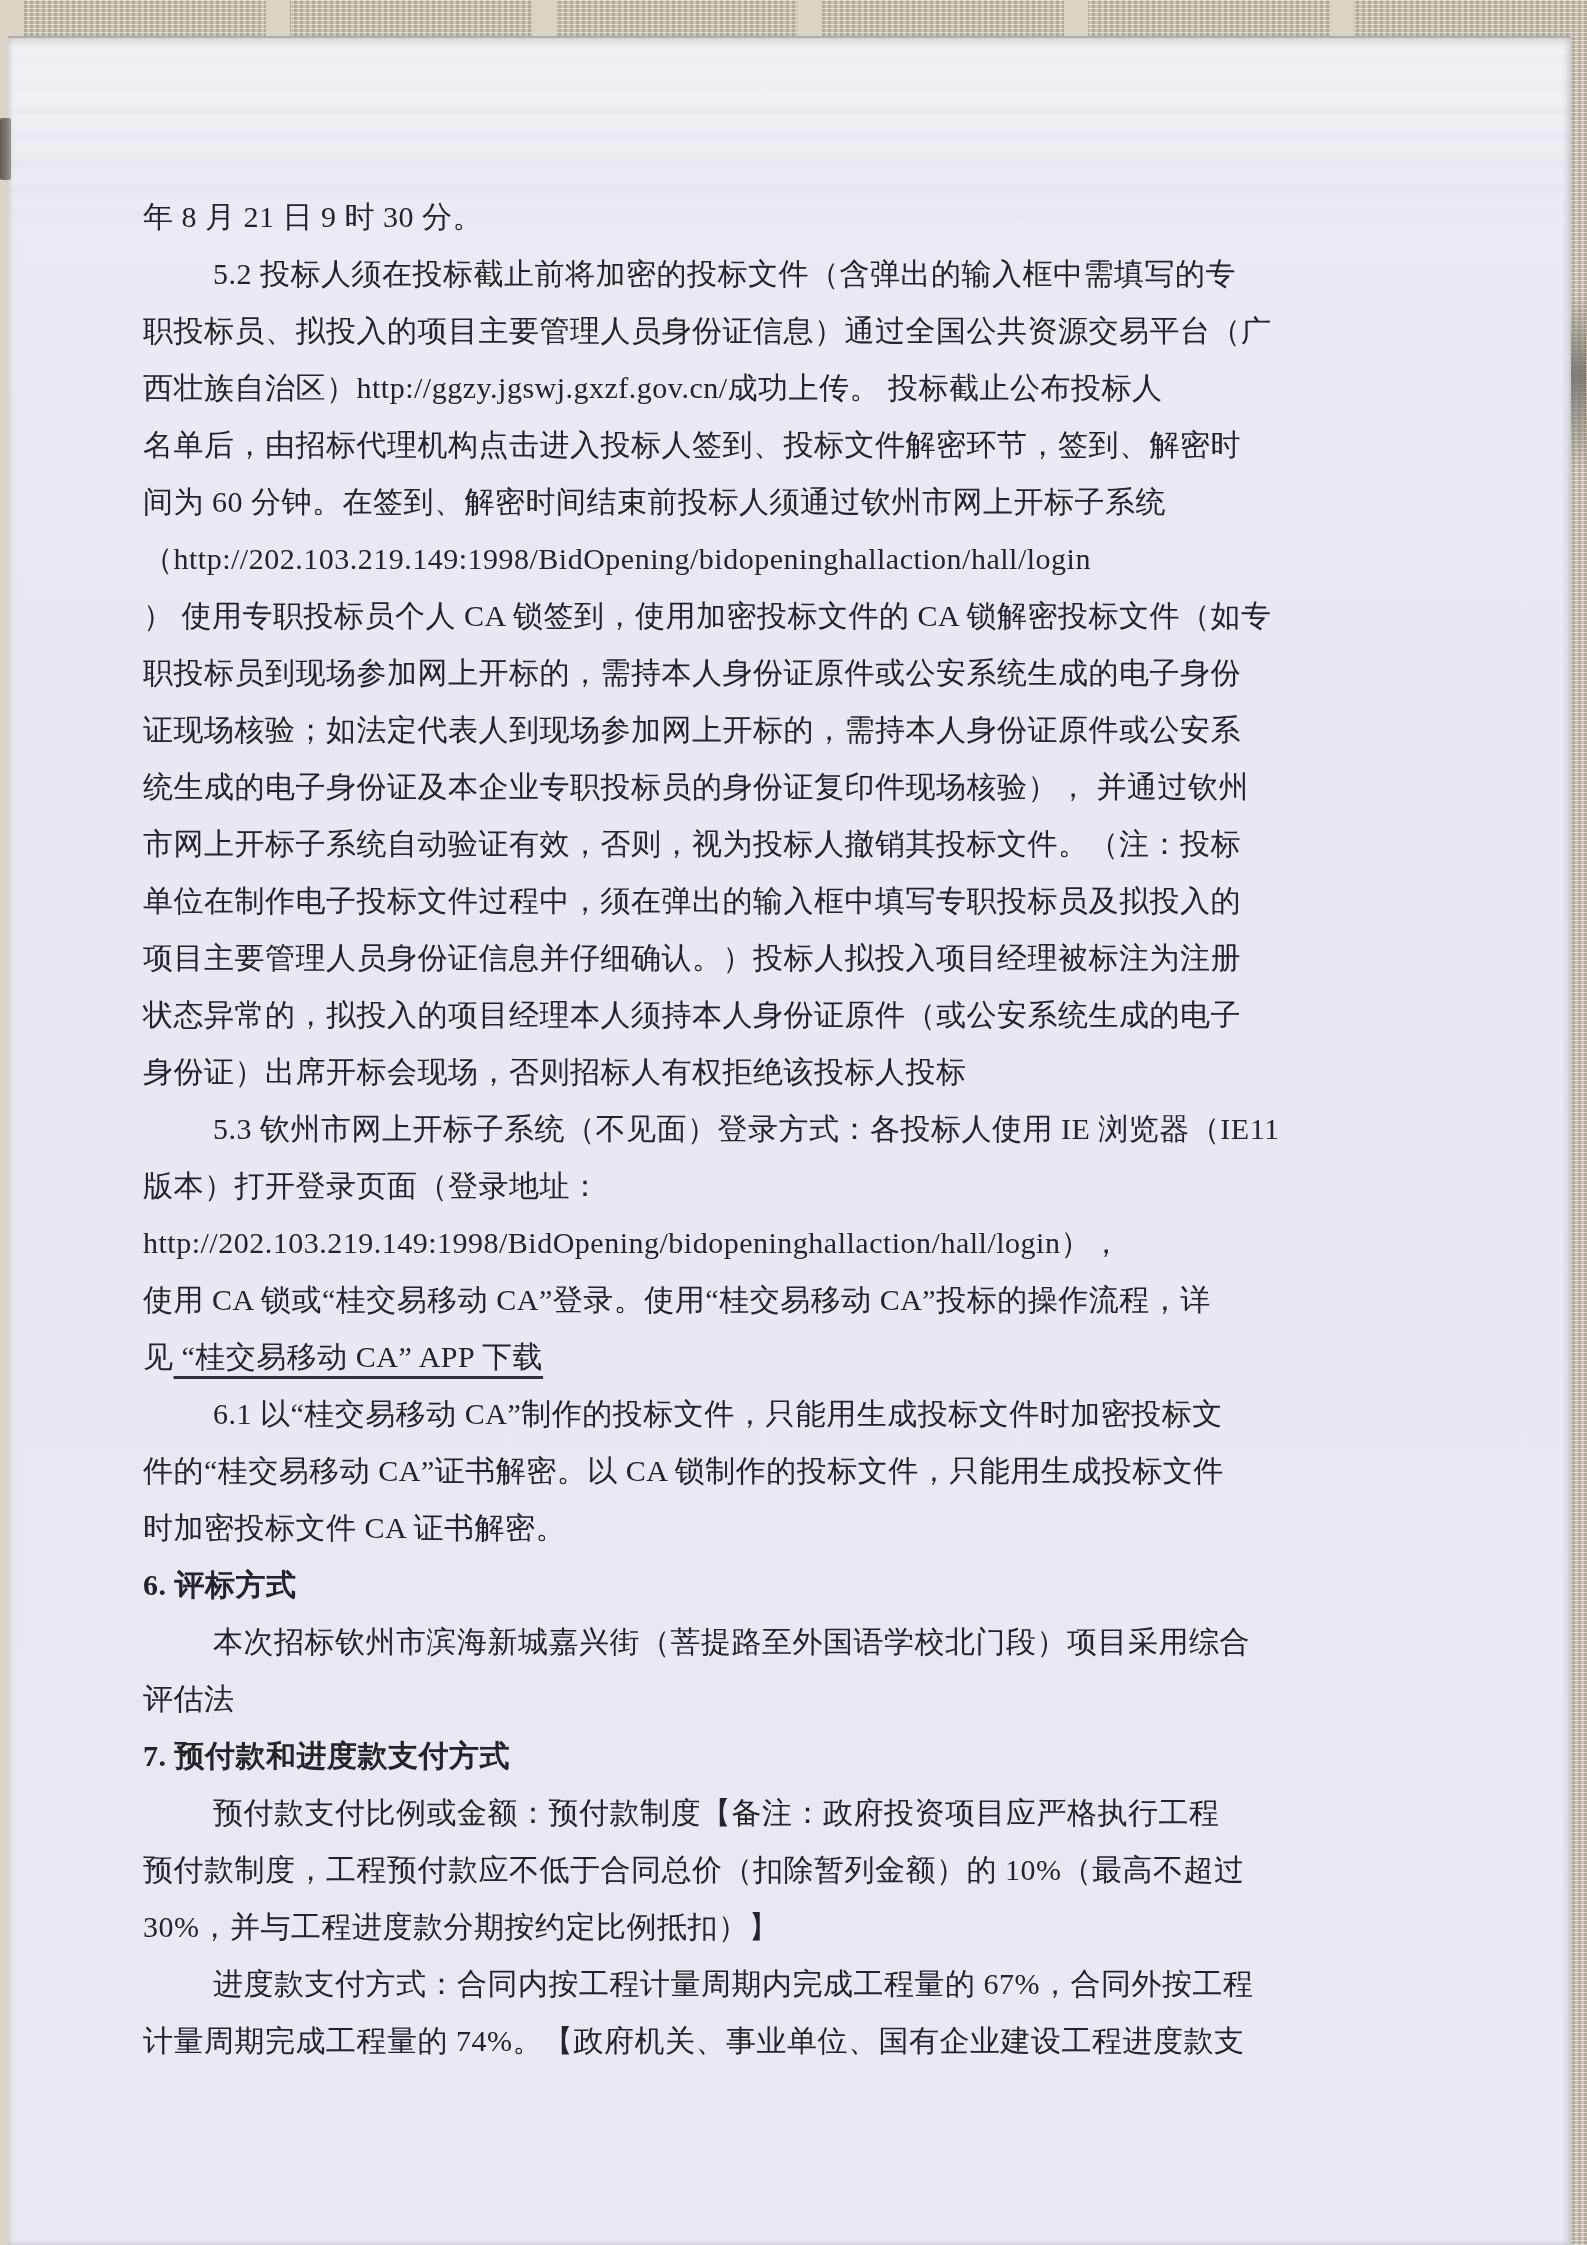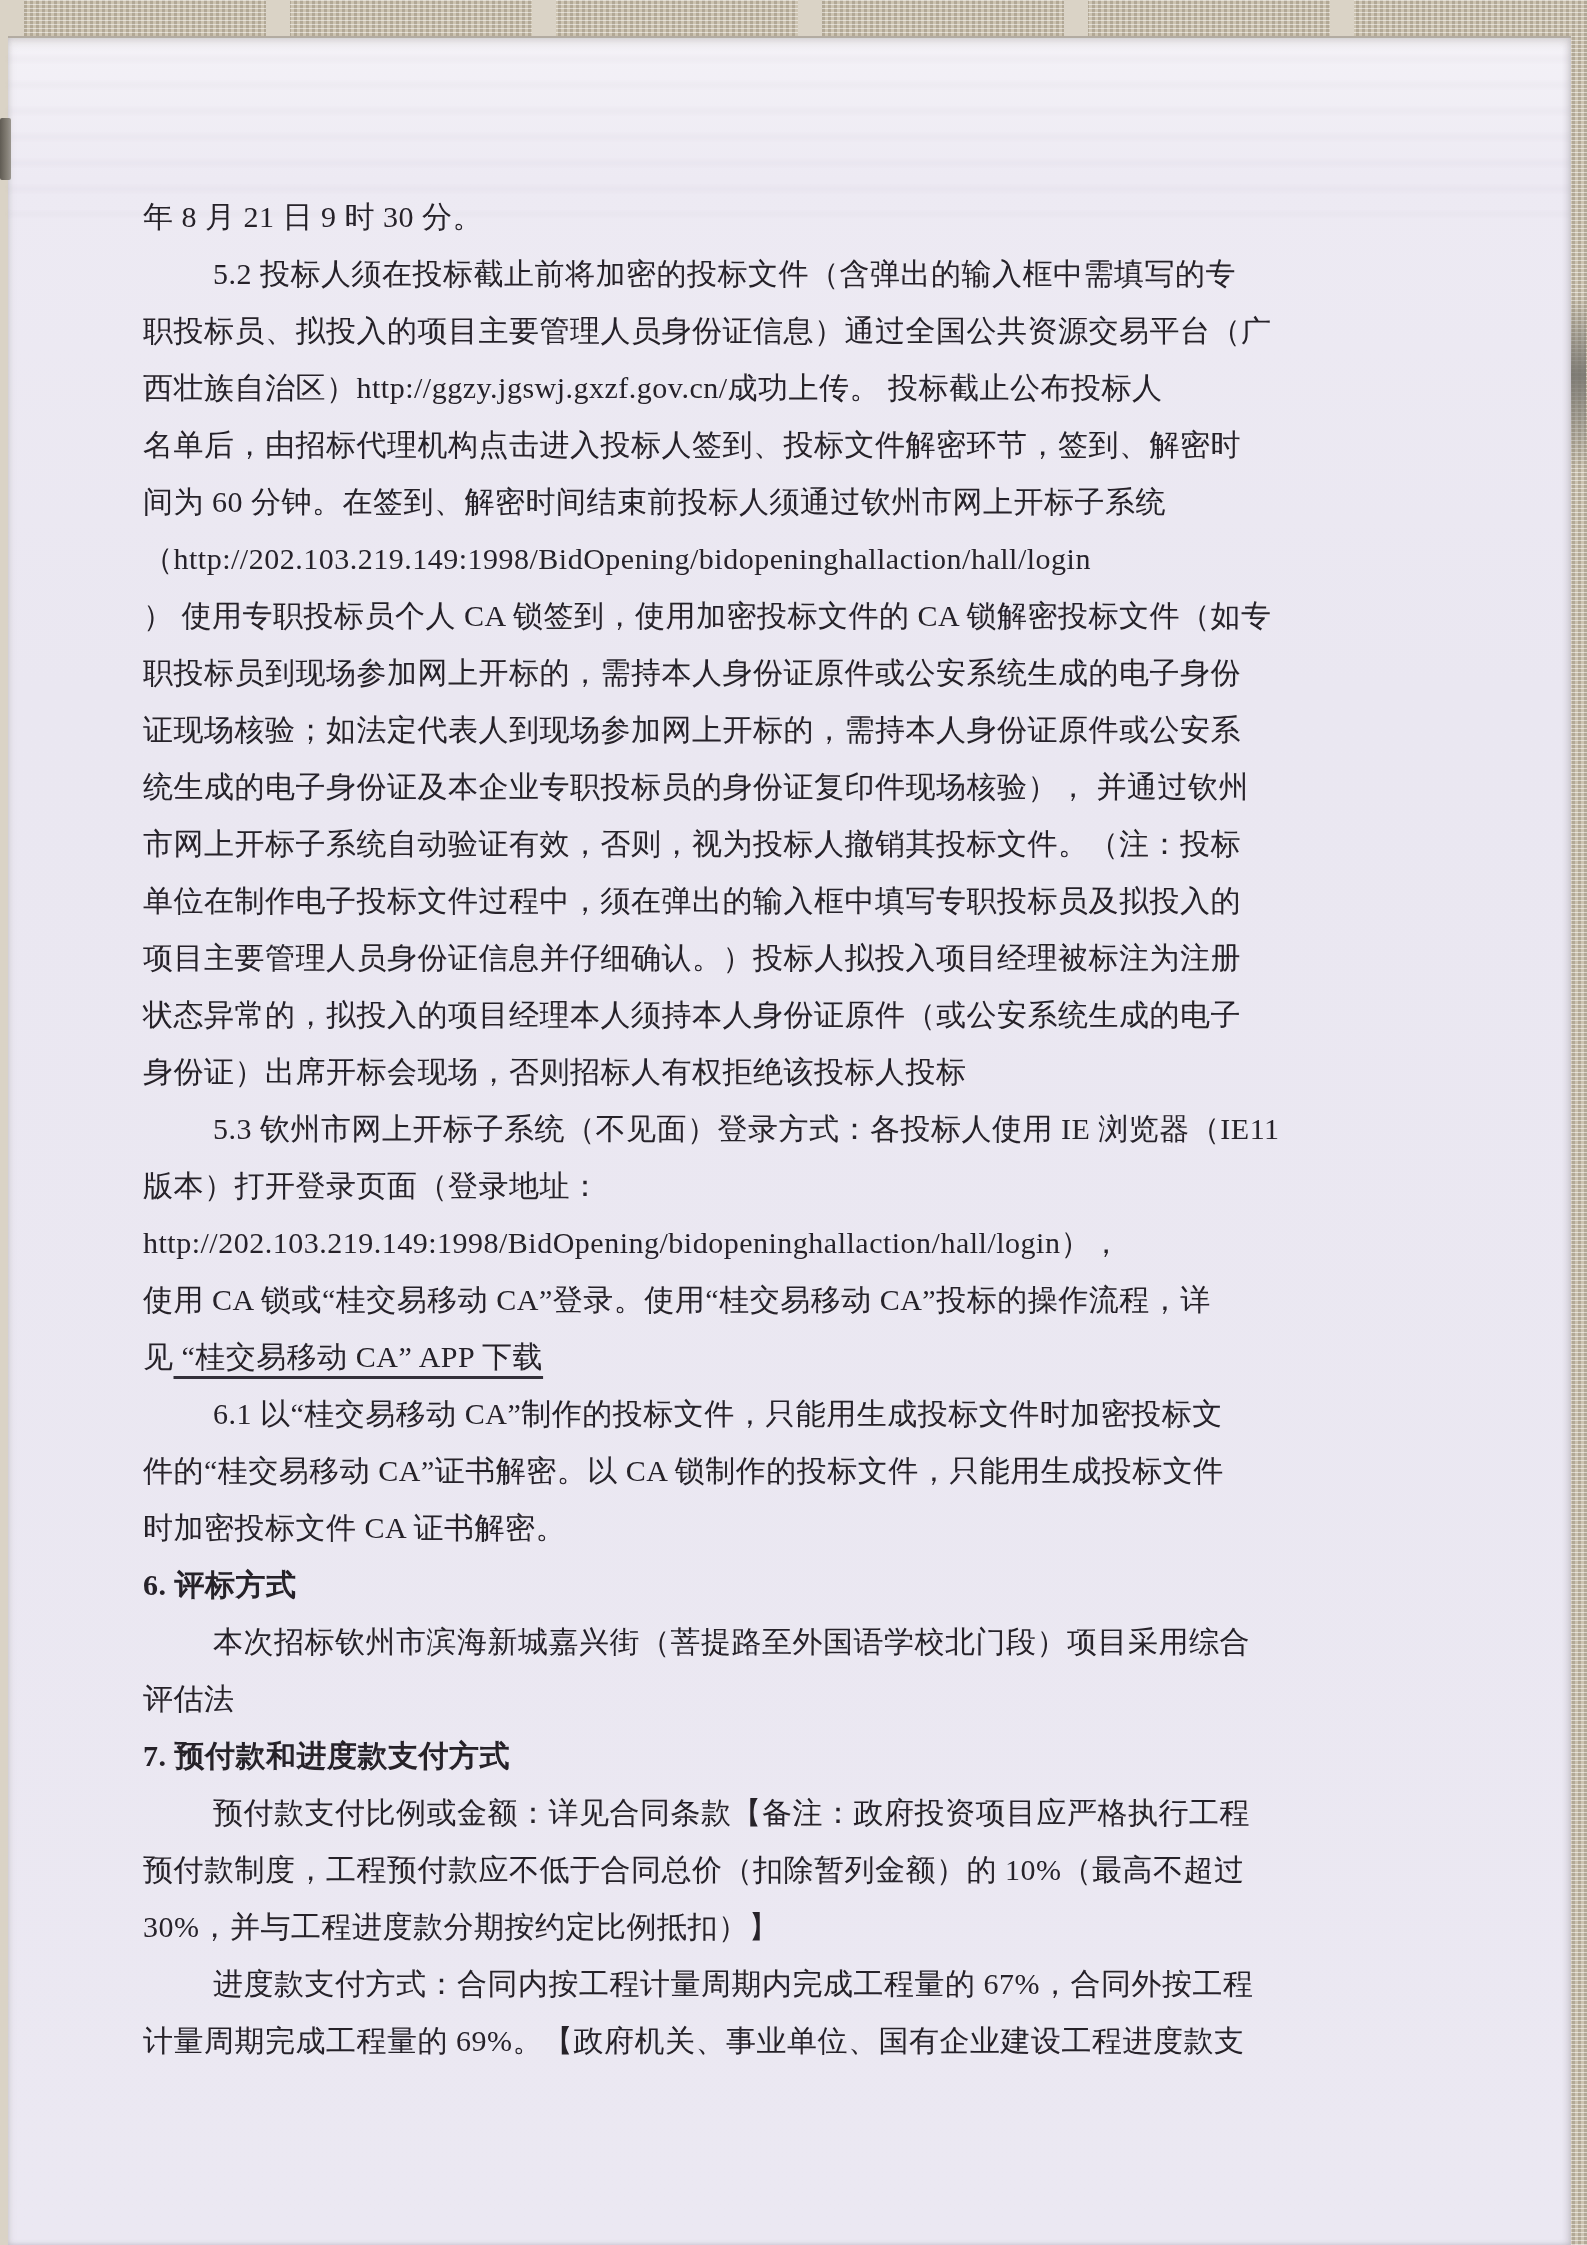--- a/index.html
+++ b/index.html
@@ -84,22 +84,22 @@
       <div class="doc-line"><span>http://202.103.219.149:1998/BidOpening/bidopeninghallaction/hall/login），</span></div>
       <div class="doc-line"><span>使用 CA 锁或“桂交易移动 CA”登录。使用“桂交易移动 CA”投标的操作流程，详</span></div>
       <div class="doc-line"><span>见</span><span class="underline"> “桂交易移动 CA” APP 下载</span></div>
       <div class="doc-line indent"><span>6.1 以“桂交易移动 CA”制作的投标文件，只能用生成投标文件时加密投标文</span></div>
       <div class="doc-line"><span>件的“桂交易移动 CA”证书解密。以 CA 锁制作的投标文件，只能用生成投标文件</span></div>
       <div class="doc-line"><span>时加密投标文件 CA 证书解密。</span></div>
       <div class="doc-line bold"><span>6. 评标方式</span></div>
       <div class="doc-line indent"><span>本次招标钦州市滨海新城嘉兴街（菩提路至外国语学校北门段）项目采用综合</span></div>
       <div class="doc-line"><span>评估法</span></div>
       <div class="doc-line bold"><span>7. 预付款和进度款支付方式</span></div>
-      <div class="doc-line indent"><span>预付款支付比例或金额：详见合同条款【备注：政府投资项目应严格执行工程</span></div>
+      <div class="doc-line indent"><span>预付款支付比例或金额：预付款制度【备注：政府投资项目应严格执行工程</span></div>
       <div class="doc-line"><span>预付款制度，工程预付款应不低于合同总价（扣除暂列金额）的 10%（最高不超过</span></div>
       <div class="doc-line"><span>30%，并与工程进度款分期按约定比例抵扣）】</span></div>
       <div class="doc-line indent"><span>进度款支付方式：合同内按工程计量周期内完成工程量的 67%，合同外按工程</span></div>
-      <div class="doc-line"><span>计量周期完成工程量的 69%。【政府机关、事业单位、国有企业建设工程进度款支</span></div>
+      <div class="doc-line"><span>计量周期完成工程量的 74%。【政府机关、事业单位、国有企业建设工程进度款支</span></div>
     </div>
 </div>
 
 <div class="mark-left"></div>
 <div class="mark-right"></div>
 
 </body></html>

